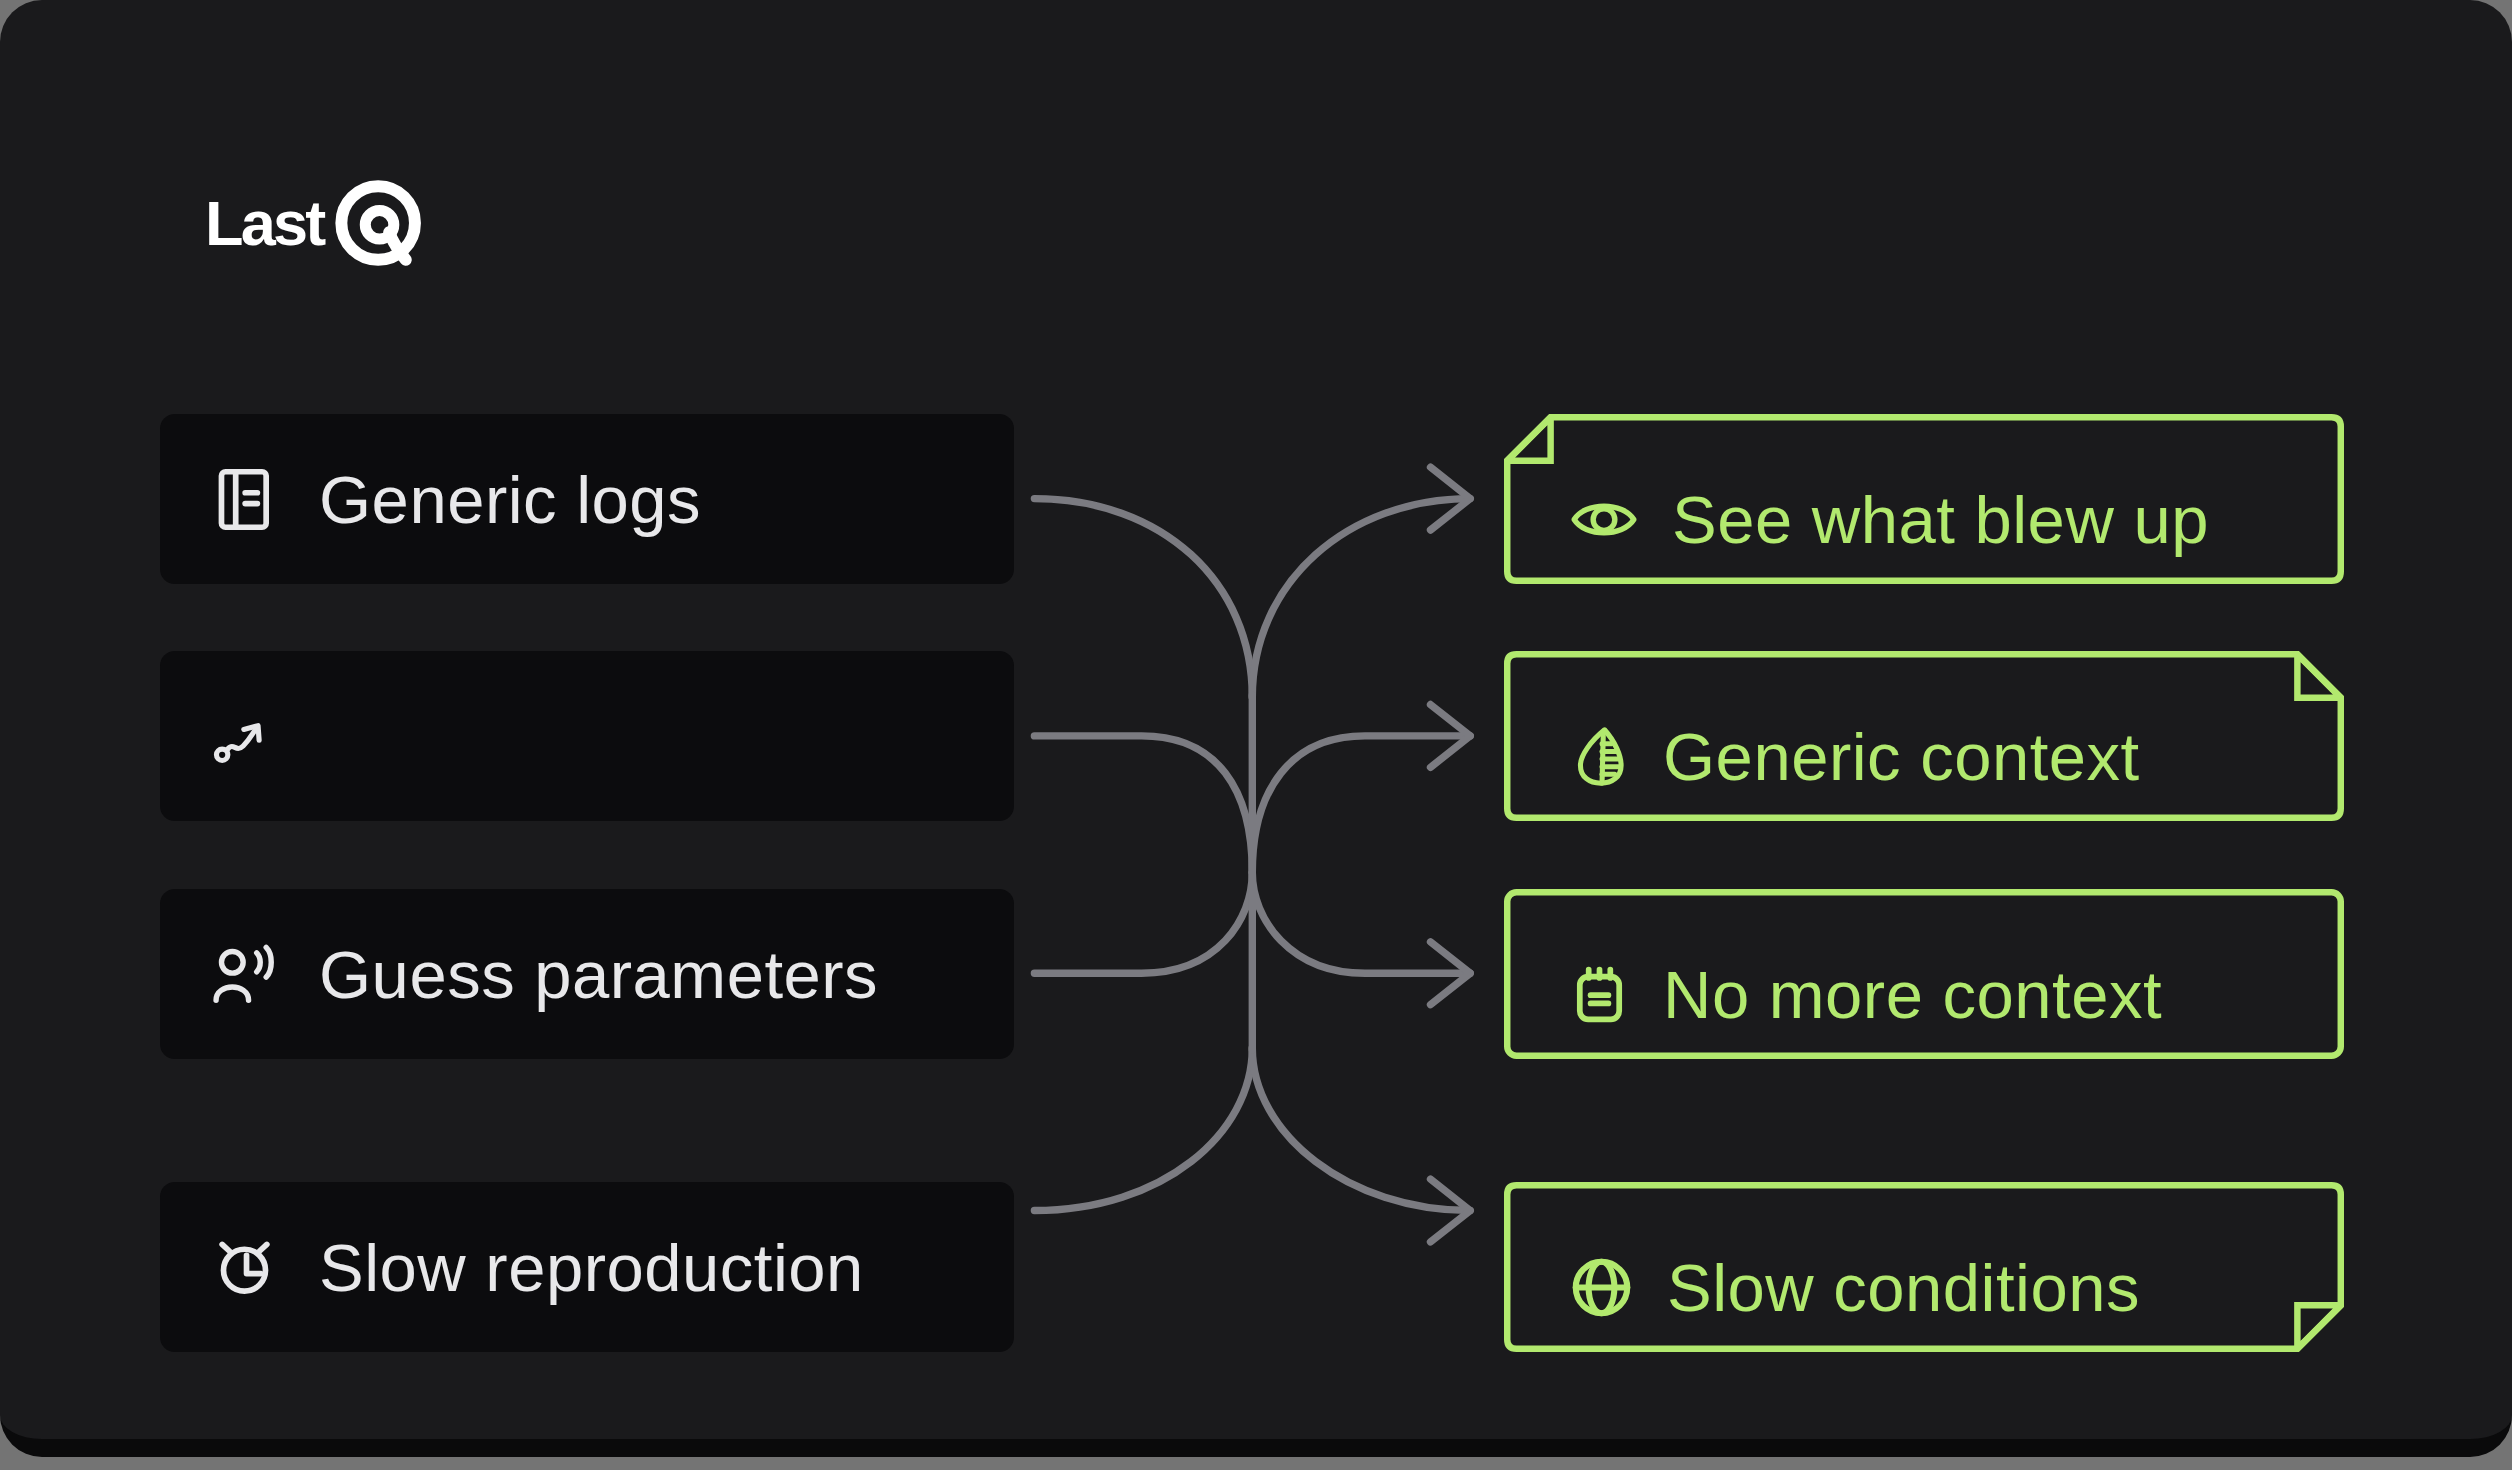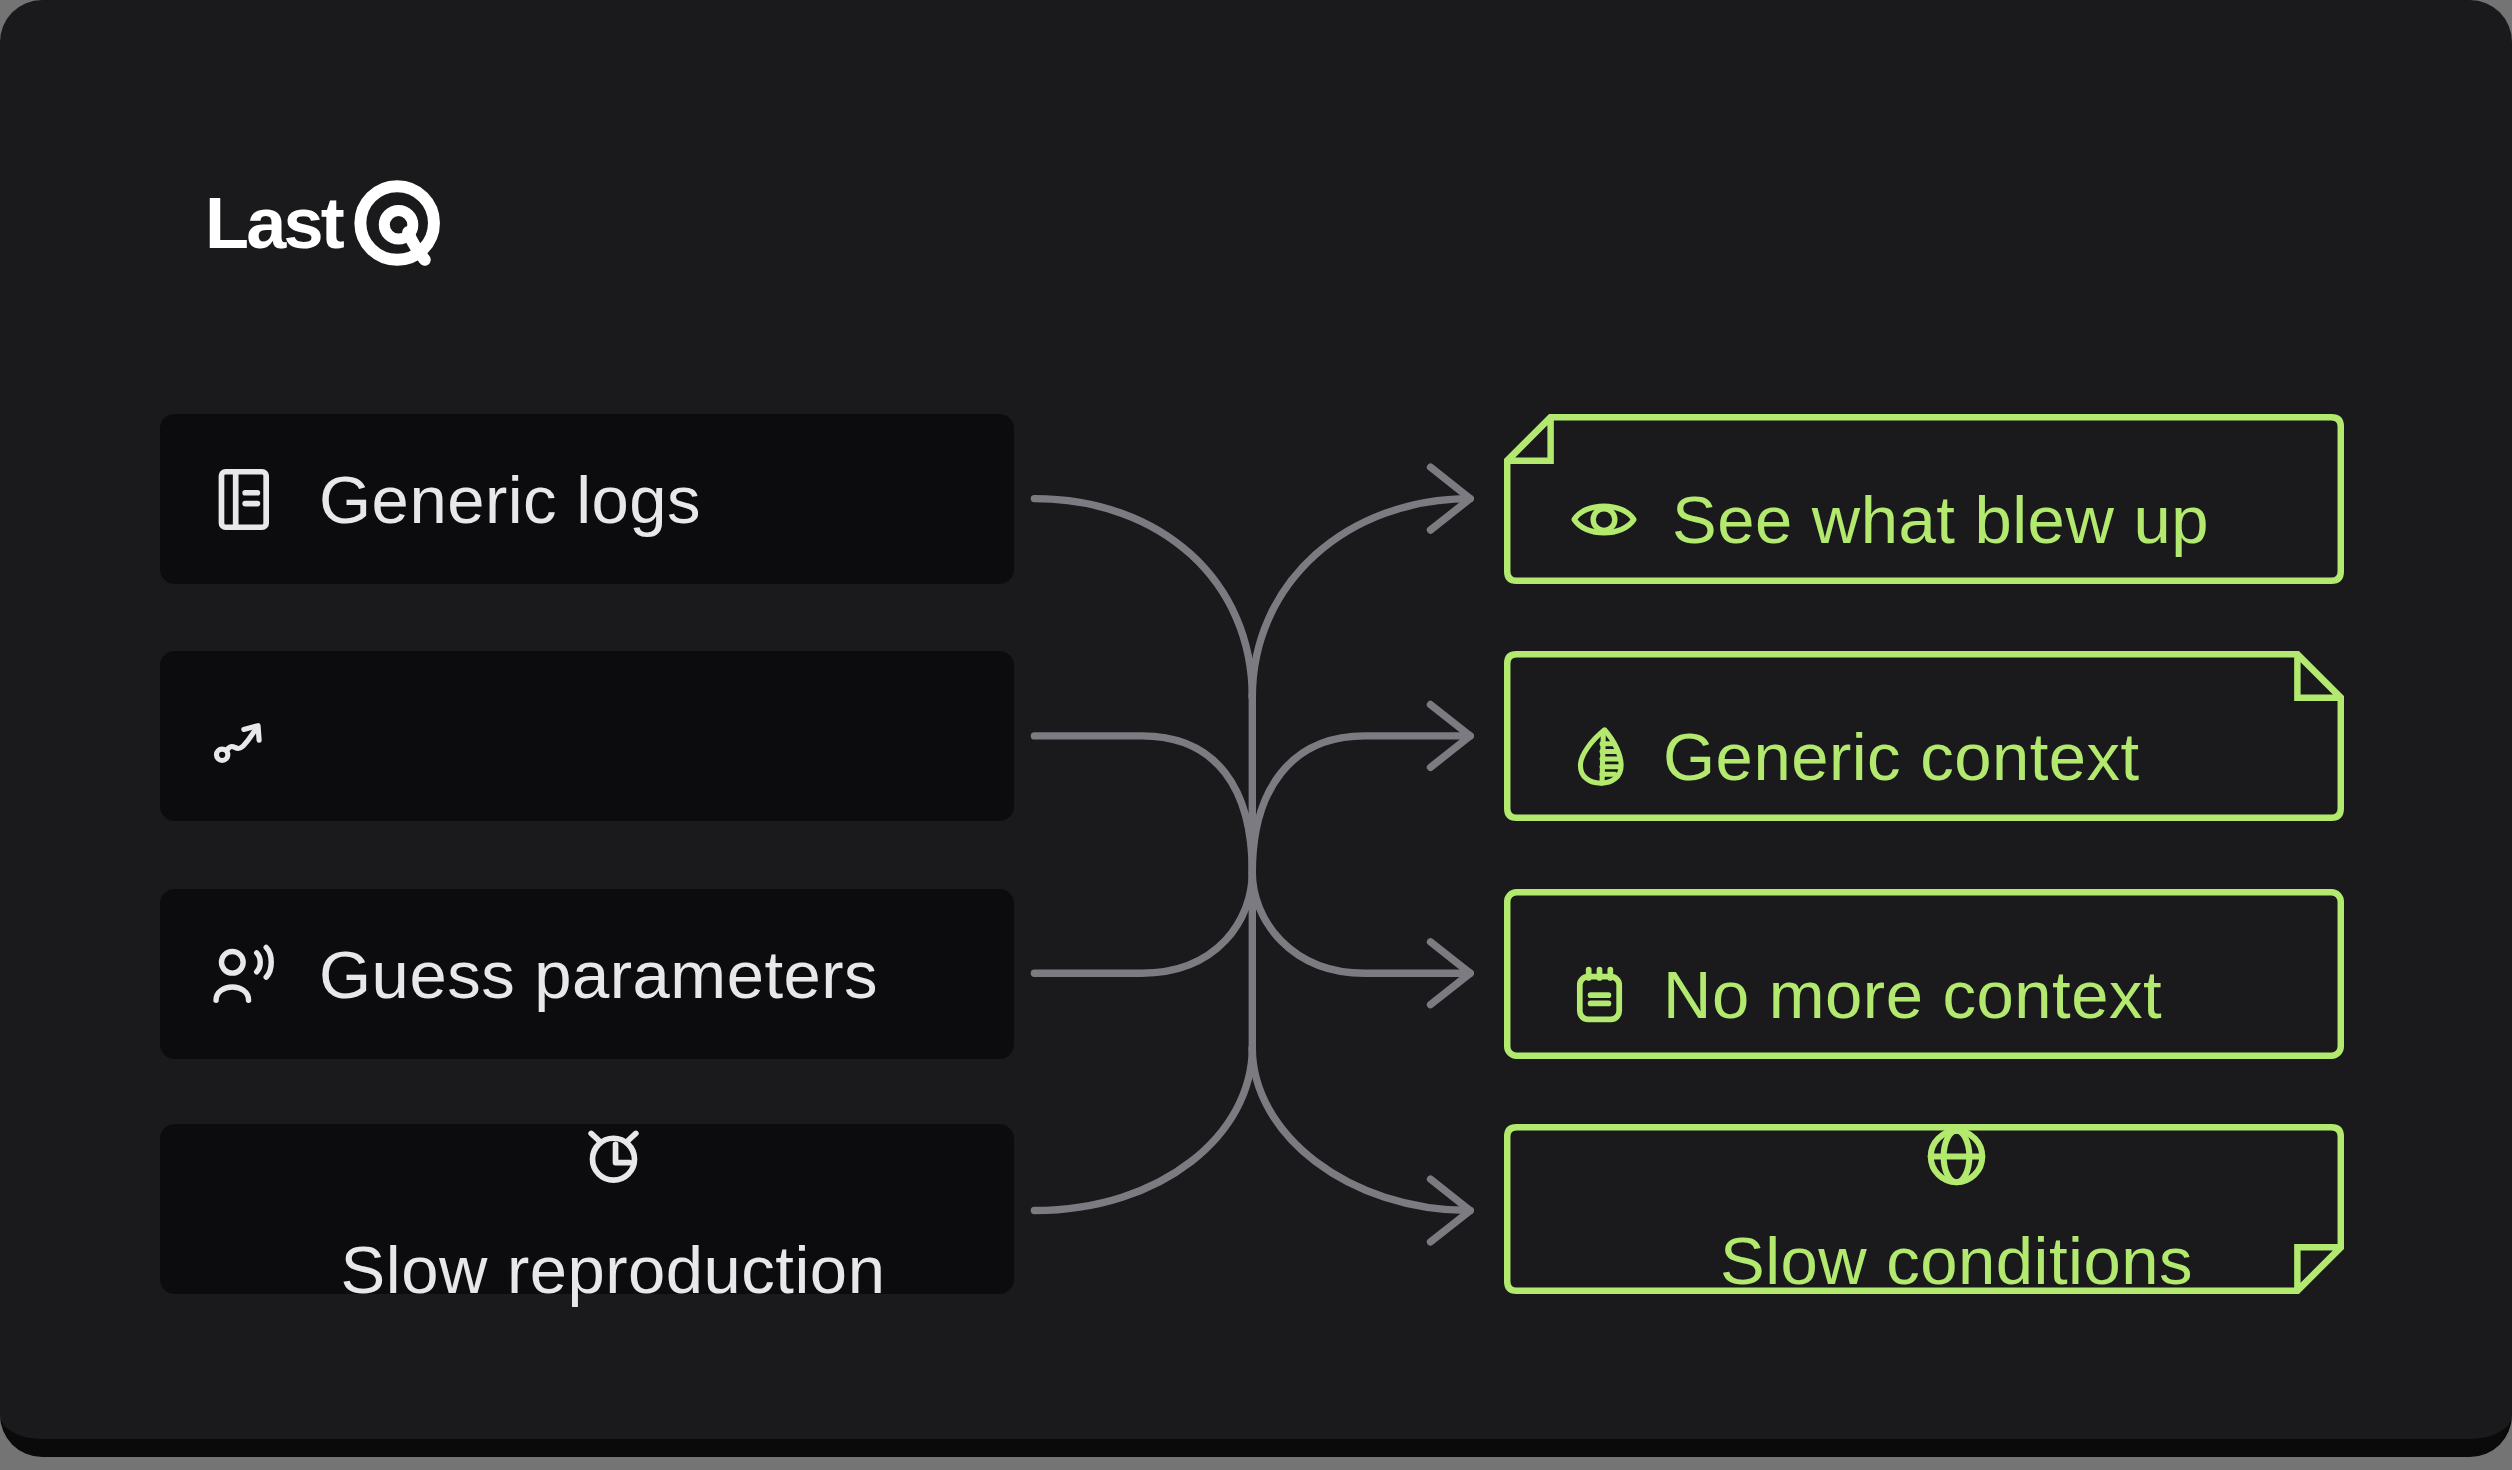--- a/index.html
+++ b/index.html
@@ -13,21 +13,21 @@
     position:absolute;left:0;top:0;width:2512px;height:1439px;
     background:#1a1a1c;
     border-bottom:18.5px solid #0a0a0b;
     border-radius:42px;
   }
   .logo{
     position:absolute;left:205px;top:172px;height:102px;
     display:flex;align-items:center;gap:11px;
   }
   .logo-text{
-    color:#ffffff;font-size:72px;font-weight:800;letter-spacing:-2.8px;line-height:1;
+    color:#ffffff;font-size:63px;font-weight:800;letter-spacing:-2.8px;line-height:1;
   }
   .connectors{
     position:absolute;left:0;top:0;width:2512px;height:1470px;
     pointer-events:none;
   }
   .node{
     position:absolute;display:flex;align-items:center;
     box-sizing:border-box;
   }
   .problem{
@@ -38,21 +38,21 @@
   .problem .label{
     color:#e8e8ea;font-size:67px;font-weight:400;letter-spacing:0.5px;white-space:nowrap;
   }
   .solution{
     left:1504px;width:840px;height:210px;
     padding-left:65px;gap:33px;background:transparent;
   }
   .solution .label{
     color:#b2e96e;font-size:67px;font-weight:500;letter-spacing:0.5px;white-space:nowrap;
   }
-  .row1{top:414px;} .row2{top:651px;} .row3{top:889px;} .row4{top:1124px;flex-direction:column;}
+  .row1{top:414px;} .row2{top:651px;} .row3{top:889px;} .row4{top:1182px;}
   .border-svg{
     position:absolute;left:0;top:0;width:840px;height:170px;pointer-events:none;
   }
   .icon{flex:0 0 auto;display:flex;align-items:center;justify-content:center;position:relative;z-index:1;}
   .label{position:relative;z-index:1;}
 </style>
 </head>
 <body>
 
 <div class="card"></div>

